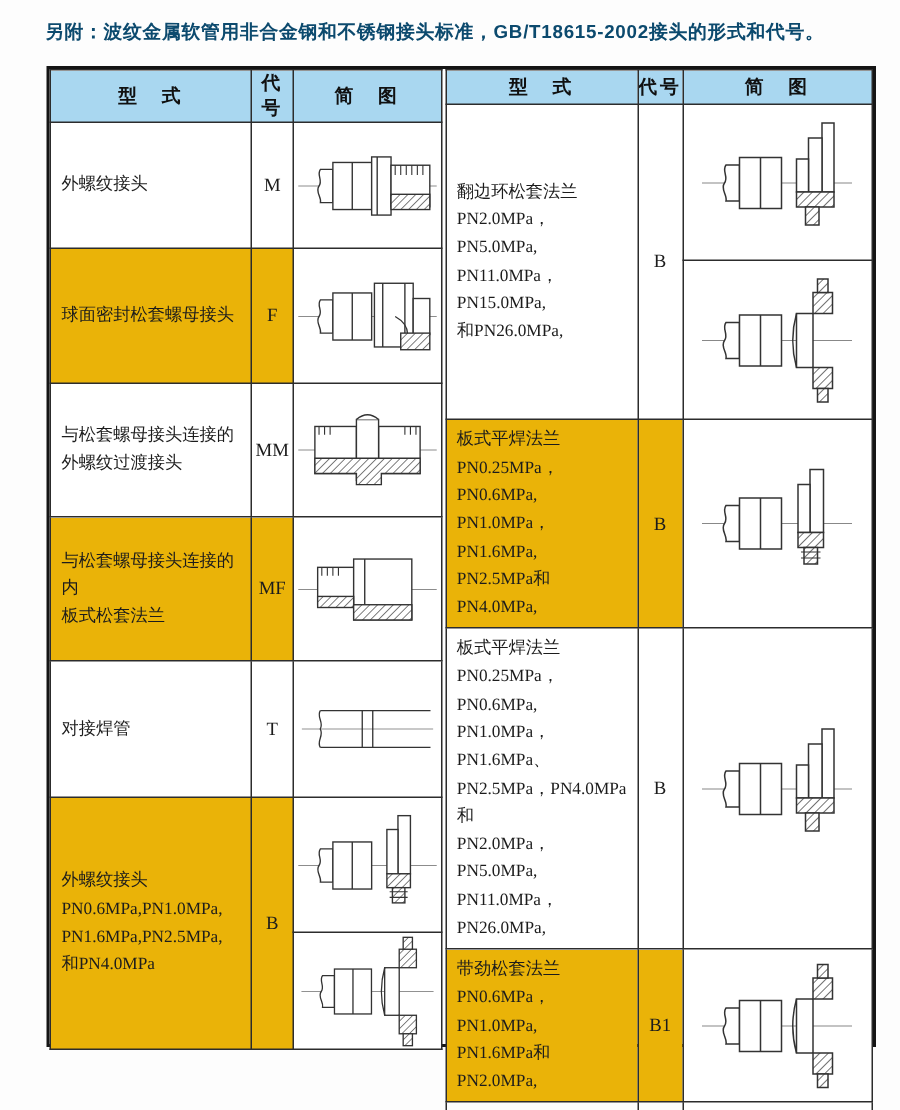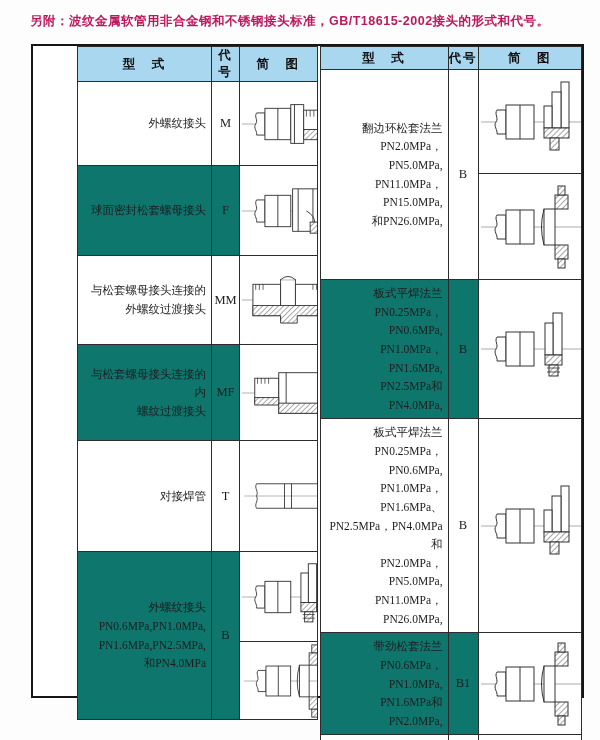--- a/index.html
+++ b/index.html
@@ -5,42 +5,42 @@
   html,body{margin:0;padding:0;}
   body{
     width:600px;height:740px;position:relative;
     background:#fdfdfd;
     font-family:"Liberation Serif","DejaVu Serif",serif;
     color:#1c1c1c;
   }
   .doc-title{
     position:absolute;left:30px;top:13px;width:560px;
     font-family:"Liberation Sans","DejaVu Sans",sans-serif;
-    font-weight:bold;font-size:12.5px;letter-spacing:.5px;color:#be185d;
+    font-weight:bold;font-size:12.5px;letter-spacing:.5px;color:#0c4a6e;
   }
   .sheet{
     position:absolute;left:31px;top:44px;width:553px;height:654px;
     border:2px solid #151515;background:#fff;
-    display:flex;gap:2px;box-sizing:border-box;padding-left:44px;
+    display:flex;gap:2px;box-sizing:border-box;
   }
   table{border-collapse:collapse;table-layout:fixed;height:100%;}
   table.left-half{width:263px;}
   table.right-half{width:287px;}
   td,th{border:1px solid #2c2c2c;padding:0;vertical-align:middle;overflow:hidden;}
   th{
     background:#a9d7f0;font-size:12.5px;font-weight:bold;color:#101010;
     letter-spacing:2px;height:22px;text-align:center;
   }
   td.type{
     font-size:11.5px;line-height:1.62;padding:4px 5px 4px 7px;
-    white-space:pre-line;text-align:right;
+    white-space:pre-line;text-align:left;
   }
   td.code{font-size:12.5px;text-align:center;}
   td.dia-cell{text-align:center;background:#fff;}
-  .hl{background:#0f766e;}
+  .hl{background:#eab308;}
   svg.dia{display:block;margin:0 auto;}
   .defs{position:absolute;width:0;height:0;}
 </style>
 </head>
 <body>
 
 <svg class="defs" aria-hidden="true">
   <defs>
     <pattern id="hatch" patternUnits="userSpaceOnUse" width="4" height="4" patternTransform="rotate(45)">
       <rect width="4" height="4" fill="#fff"></rect>
@@ -151,37 +151,37 @@
             <rect x="42" y="-22" width="16" height="44"></rect>
             <path d="M42,-22 q8,-7 16,0"></path>
             <path d="M15,-17 v6 M19,-17 v6 M23,-17 v6 M77,-17 v6 M81,-17 v6 M85,-17 v6" fill="none" stroke-width="0.8"></path>
             <path d="M12,6 h76 v11 h-28 v8 h-18 v-8 h-30 z" fill="url(#hatch)"></path>
           </g>
         </svg>
       </td>
     </tr>
     <tr style="height:96px">
       <td class="type hl">与松套螺母接头连接的内
-螺纹过渡接头</td>
+板式松套法兰</td>
       <td class="code hl">MF</td>
       <td class="dia-cell">
         <svg class="dia" width="96" height="86" viewBox="-2 -42 104 84">
           <line x1="0" y1="0" x2="100" y2="0" stroke="#888" stroke-width="0.7"></line>
           <g stroke="#333" stroke-width="1" fill="#fff">
             <rect x="14" y="-16" width="26" height="27"></rect>
             <path d="M17,-16 v6 M21,-16 v6 M25,-16 v6 M29,-16 v6" fill="none" stroke-width="0.8"></path>
             <rect x="40" y="-22" width="42" height="44"></rect>
             <line x1="48" y1="-22" x2="48" y2="22"></line>
             <rect x="14" y="5" width="26" height="8" fill="url(#hatch)"></rect>
             <rect x="40" y="11" width="42" height="11" fill="url(#hatch)"></rect>
           </g>
         </svg>
       </td>
     </tr>
-    <tr style="height:111px">
+    <tr style="height:91px">
       <td class="type">对接焊管</td>
       <td class="code">T</td>
       <td class="dia-cell">
         <svg class="dia" width="96" height="70" viewBox="-2 -40 104 80">
           <line x1="0" y1="0" x2="100" y2="0" stroke="#888" stroke-width="0.7"></line>
           <g stroke="#333" stroke-width="1" fill="none">
             <path d="M14,-14 H98 M14,14 H98"></path>
             <path d="M14,-14 c-3,5 3,9 0,14 c3,5 -3,9 0,14"></path>
             <line x1="46" y1="-14" x2="46" y2="14"></line>
             <line x1="54" y1="-14" x2="54" y2="14"></line>

